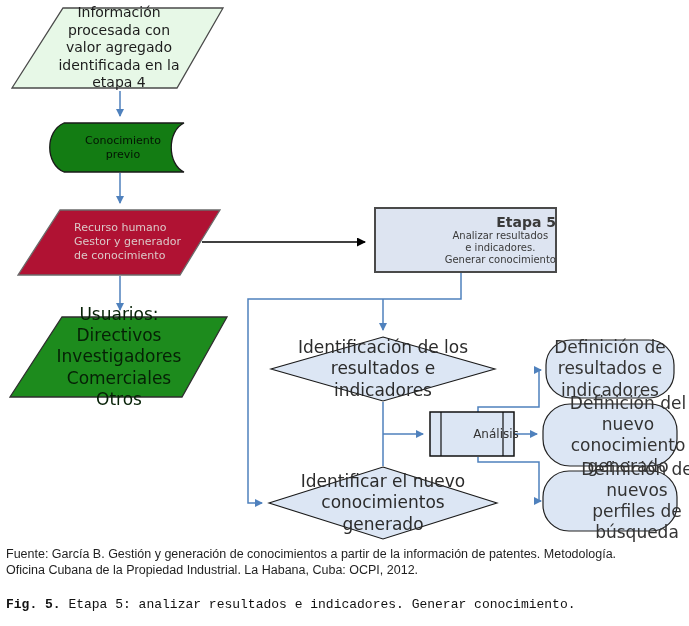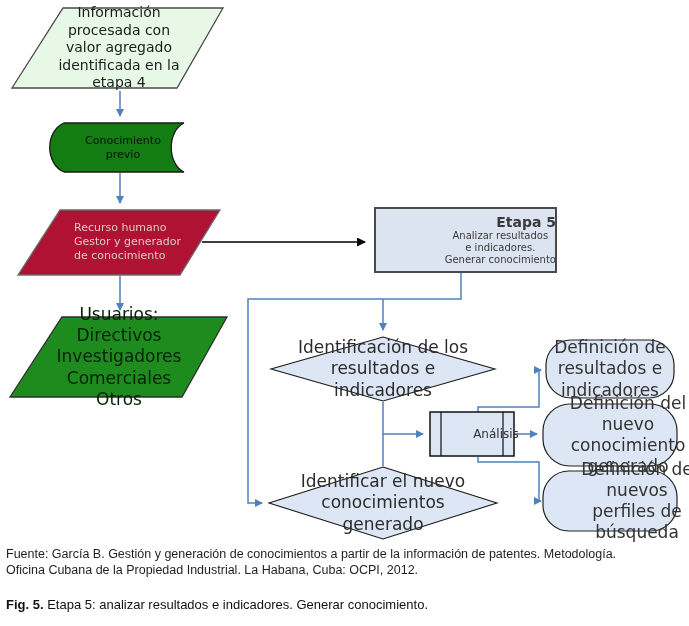--- a/index.html
+++ b/index.html
@@ -25,21 +25,21 @@
   .diamond-label{font-size:17px;color:#2b2b2b;}
   .analisis-label{font-size:12px;color:#333333;}
   .outcome-label{font-size:17px;color:#333333;}
   .footer-source{
     position:absolute;left:6px;top:546px;width:680px;
     font-family:Liberation Sans, sans-serif;font-size:12.5px;color:#1f1f1f;
     white-space:pre-line;line-height:1.3;
   }
   .footer-caption{
     position:absolute;left:6px;top:597px;width:680px;
-    font-family:Liberation Sans, sans-serif;font-size:13px;color:#111111;
+    font-family:Liberation Mono, monospace;font-size:13px;color:#111111;
   }
   .footer-caption b{font-weight:bold;}
 </style>
 </head>
 <body>
 
 <div class="canvas">
 
   <svg class="layer" width="689" height="626" viewBox="0 0 689 626">
     <defs>

